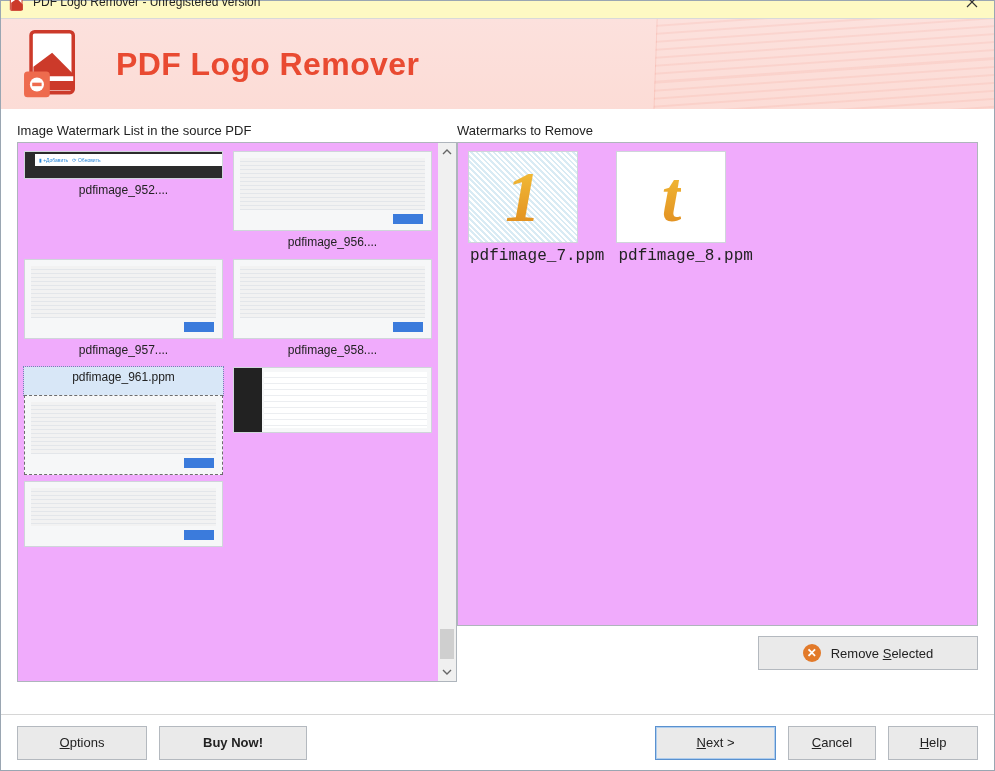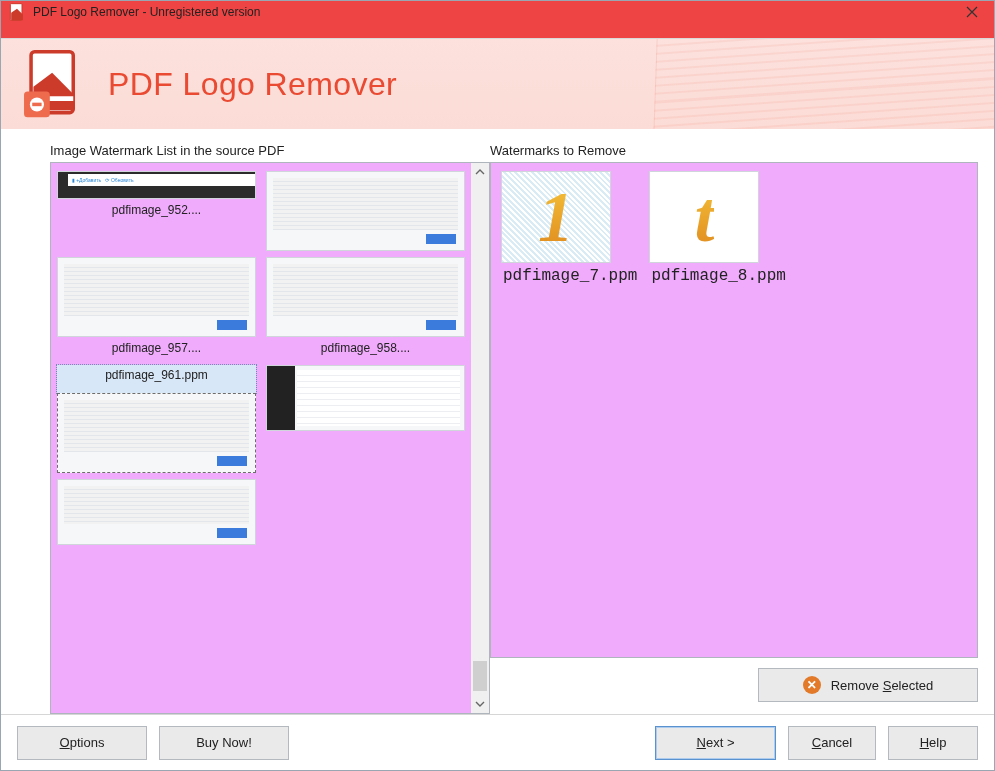--- a/index.html
+++ b/index.html
@@ -1,39 +1,39 @@
 <!DOCTYPE html>
 <html><head>
 <meta charset="utf-8">
 <style>
   * { box-sizing: border-box; }
   html, body { margin: 0; padding: 0; font-family: "Segoe UI", Tahoma, sans-serif; font-size: 13px; color: #222; background: #fff; }
   .window { width: 995px; height: 771px; border: 1px solid #9aa6b2; display: flex; flex-direction: column; background: #fff; }
 
   
-  .titlebar { height: 38px; display: flex; align-items: center; padding: 0 0 16px 6px; border-bottom: 1px solid #d9d9d9; background:#ef4444; }
+  .titlebar { height: 18px; display: flex; align-items: center; padding: 0 0 16px 6px; border-bottom: 1px solid #d9d9d9; background:#fef9c3; }
   .titlebar .app-icon { width: 20px; height: 20px; margin-right: 6px; position: relative; }
   .titlebar .title { font-size: 12px; flex: 1; }
   .titlebar .close { width: 45px; height: 29px; display:flex; align-items:center; justify-content:center; cursor:pointer; }
   .titlebar .close svg { width:12px; height:12px; }
 
   
   .banner { height: 90px; background: linear-gradient(#fce1dd,#fcdcd6); display:flex; align-items:center; padding: 0 16px; position:relative; overflow:hidden; }
   .banner .big-icon { width: 75px; height: 75px; margin-right: 16px; }
-  .banner h1 { margin:0; color:#e94a31; font-size: 32px; font-weight:400; letter-spacing:0.4px; }
+  .banner h1 { margin:8px; color:#e94a31; font-size: 32px; font-weight:700; letter-spacing:0.4px; }
   .banner .bg-doc { position:absolute; right:-40px; top:-30px; width:380px; height:160px; background: repeating-linear-gradient(transparent 0 6px, rgba(233,74,49,0.08) 6px 8px); transform: rotate(-4deg) skewX(-6deg); border:1px solid rgba(233,74,49,0.12); }
 
   
   .content { flex:1; padding: 14px 16px 0 16px; display:flex; flex-direction:column; }
   .source-row { display:flex; align-items:center; gap:10px; margin-bottom:12px; }
   .source-label { width: 180px; font-size:13px; }
   .source-path { flex:1; border:1px solid #aeb5bc; padding:4px 6px; height:26px; background:#fff; font-size:13px; overflow:hidden; white-space:nowrap; }
   .browse-btn { width:38px; height:28px; border:1px solid #b4b9bf; background:#e8e8e8; cursor:pointer; display:flex; align-items:center; justify-content:center; font-weight:bold;}
 
-  .columns { flex:1; display:flex; gap:0;margin-left:33px; }
+  .columns { flex:1; display:flex; gap:0; }
   .col-left { width: 440px; display:flex; flex-direction:column; }
   .col-mid { width: 150px; display:flex; align-items:center; justify-content:center; }
   .col-right { flex:1; display:flex; flex-direction:column; }
 
   .col-header { font-size:13px; margin-bottom:4px; }
 
   .listbox { flex:1; border:1px solid #aeb5bc; background:#f0abfc; position:relative; overflow:hidden; }
   .scrollbar-v { position:absolute; right:0; top:0; bottom:0; width:18px; background:#f0f0f0; display:flex; flex-direction:column; }
   .sb-btn { height:18px; display:flex; align-items:center; justify-content:center; cursor:pointer; }
   .sb-track { flex:1; position:relative; }
@@ -71,21 +71,21 @@
   .r-thumb .cap { font-size:16px; padding:4px 2px;font-family:Liberation Mono, monospace; }
   .img.hatch { background: repeating-linear-gradient(45deg,#d9ebf4 0 2px,#fff 2px 4px); }
   .glyph { font-size:72px; font-weight:800; font-style:italic; font-family: Georgia, 'Times New Roman', serif; background: linear-gradient(#f4c23a,#e08a1e); -webkit-background-clip:text; background-clip:text; color:transparent; line-height:1; }
 
   
   .remove-row { display:flex; justify-content:flex-end; padding: 10px 0 12px 0; }
   .remove-btn { width:220px; height:34px; border:1px solid #b4b9bf; background:#eaeaea; display:flex; align-items:center; justify-content:center; gap:10px; cursor:pointer; }
   .x-circle { width:18px; height:18px; border-radius:50%; background:#e27a2a; display:flex; align-items:center; justify-content:center; color:#fff; font-weight:bold; font-size:12px; }
 
   
-  .footer { height:56px; border-top:1px solid #d6d6d6; display:flex; align-items:center; padding: 0 16px; gap:12px; }
+  .footer { height:56px; border-top:1px solid #d6d6d6; display:flex; align-items:center; padding: 0 16px; gap:12px;margin-top:32px; }
   .btn { height:34px; border:1px solid #b4b9bf; background:#eaeaea; cursor:pointer; display:flex; align-items:center; justify-content:center; padding:0 14px; font-size:13px; }
   .btn.primary { border:1px solid #5a91cf; box-shadow: inset 0 0 0 1px #aecdee; }
   .spacer { flex:1; }
 </style>
 </head>
 <body>
 
 <div class="window">
 
   <div class="titlebar">
@@ -132,20 +132,21 @@
               <div class="thumb-img strip">
                   <div class="toolbar">▮ +Добавить &nbsp; ⟳ Обновить</div>
                 </div>
               <div class="thumb-caption">pdfimage_952....</div>
             </div>
 
             <div class="thumb-item">
               <div class="thumb-img doc">
                   <div class="blue-btn"></div>
                 </div>
+              <div class="thumb-caption">pdfimage_956....</div>
             </div>
             <div class="thumb-item">
               <div class="thumb-img doc">
                   <div class="blue-btn"></div>
                 </div>
               <div class="thumb-caption">pdfimage_957....</div>
             </div>
 
             <div class="thumb-item">
               <div class="thumb-img doc">
@@ -216,21 +217,21 @@
         </div>
       </div>
 
     </div>
   </div>
 
   <div class="footer">
     <div class="btn" style="width:130px">
         <span><u>O</u>ptions</span>
       </div>
-    <div class="btn" style="width:130px;font-weight:normal">
+    <div class="btn" style="width:148px;font-weight:bold">
         <span>Buy Now!</span>
       </div>
     <div class="spacer"></div>
     <div class="btn primary" style="width:121px">
         <span><u>N</u>ext &gt;</span>
       </div>
     <div class="btn" style="width:88px">
         <span><u>C</u>ancel</span>
       </div>
     <div class="btn" style="width:90px">

